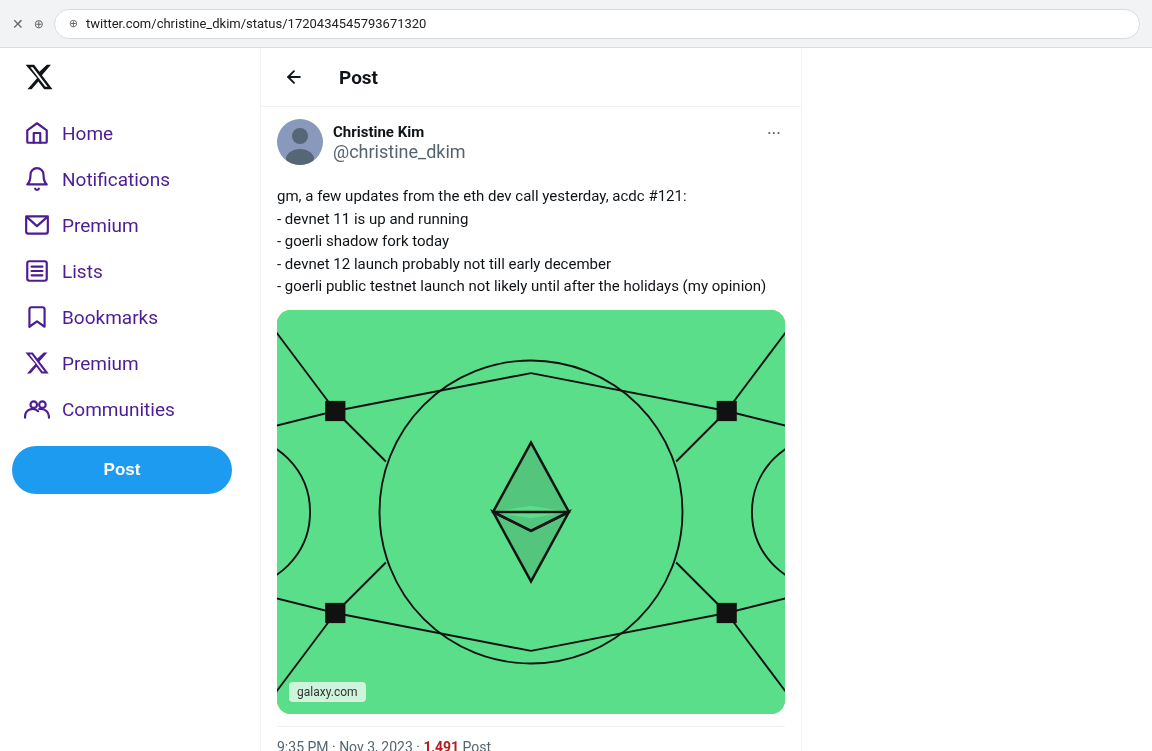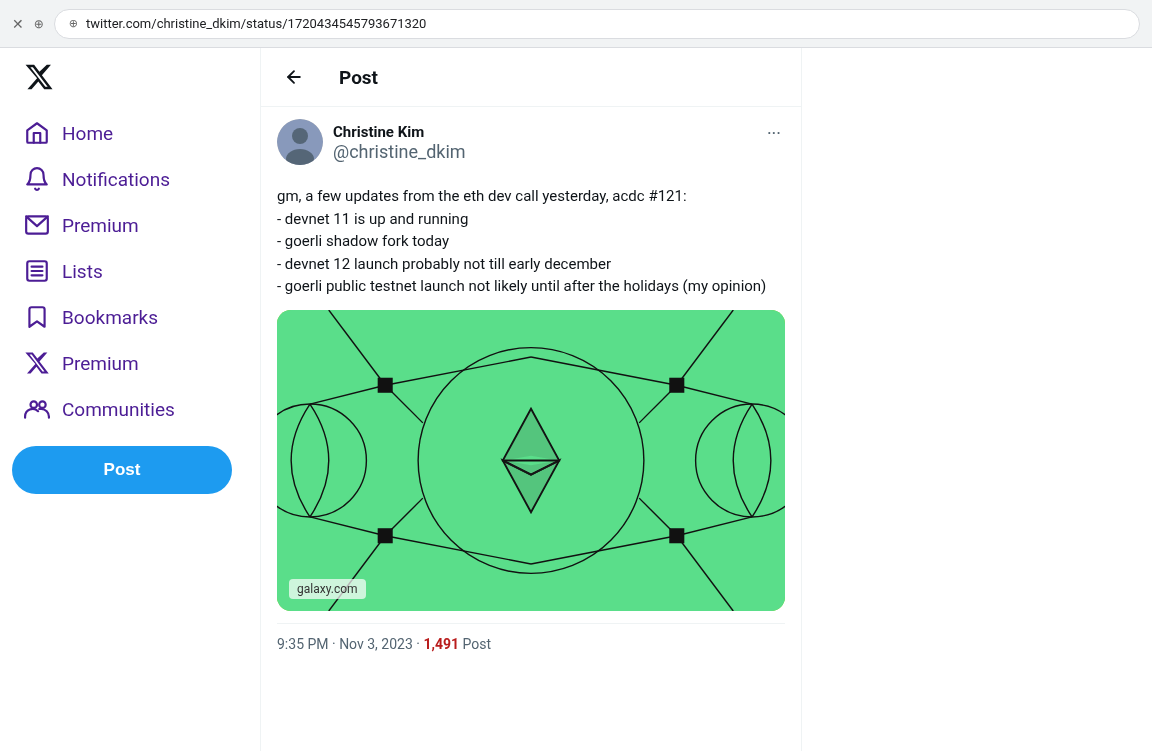--- a/index.html
+++ b/index.html
@@ -195,21 +195,21 @@
     
     .tweet-image {
       width: 100%;
       border-radius: 14px;
       overflow: hidden;
       margin-bottom: 12px;
       position: relative;
     }
     .tweet-image-inner {
       width: 100%;
-      height: 301px;
+      height: 404px;
       background: #84cc16;
       position: relative;
     }
 
     
     .eth-graphic {
       width: 100%;
       height: 100%;
     }
 

